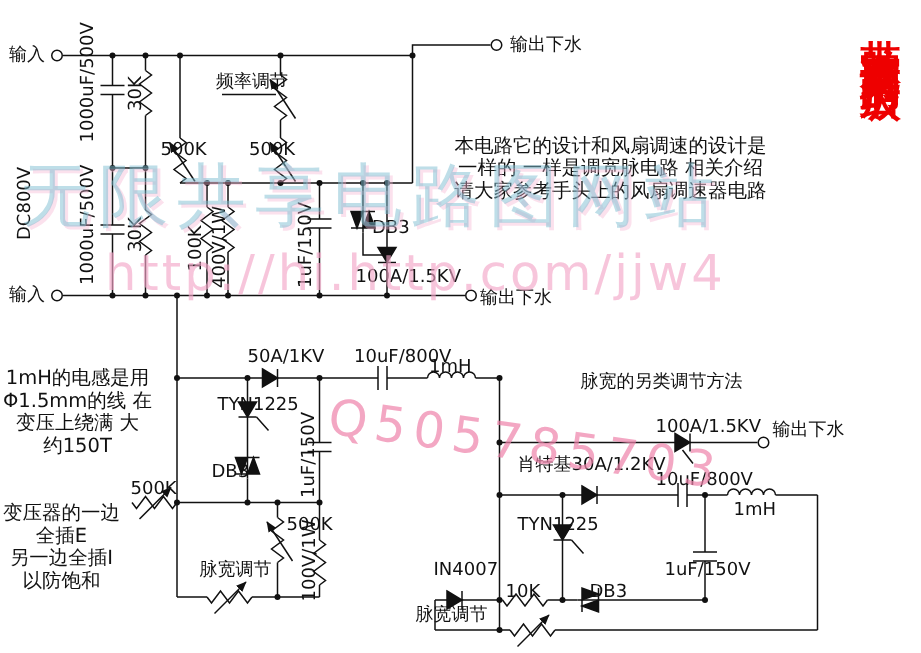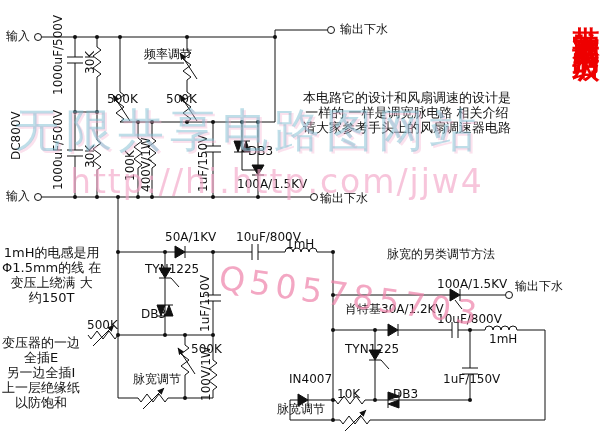--- a/index.html
+++ b/index.html
@@ -216,21 +216,20 @@
   <div class="note" style="left:2px;top:245px">
     <div>1mH的电感是用</div>
     <div>Φ1.5mm的线 在</div>
     <div>变压上绕满 大</div>
     <div>约150T</div>
   </div>
   <div class="note" style="left:2px;top:335px">
     <div>变压器的一边</div>
     <div>全插E</div>
     <div>另一边全插I</div>
-    <div>上一层绝缘纸</div>
     <div>以防饱和</div>
   </div>
 
   <div id="title">带脉宽调节的后级</div>
   <div id="wm-site" class="wm">无限共享电路图网站</div>
   <div id="wm-url" class="wm">http://hi.http.com/jjw4</div>
   <div id="wm-qq" class="wm">Q505785703</div>
 
 </div>
 

